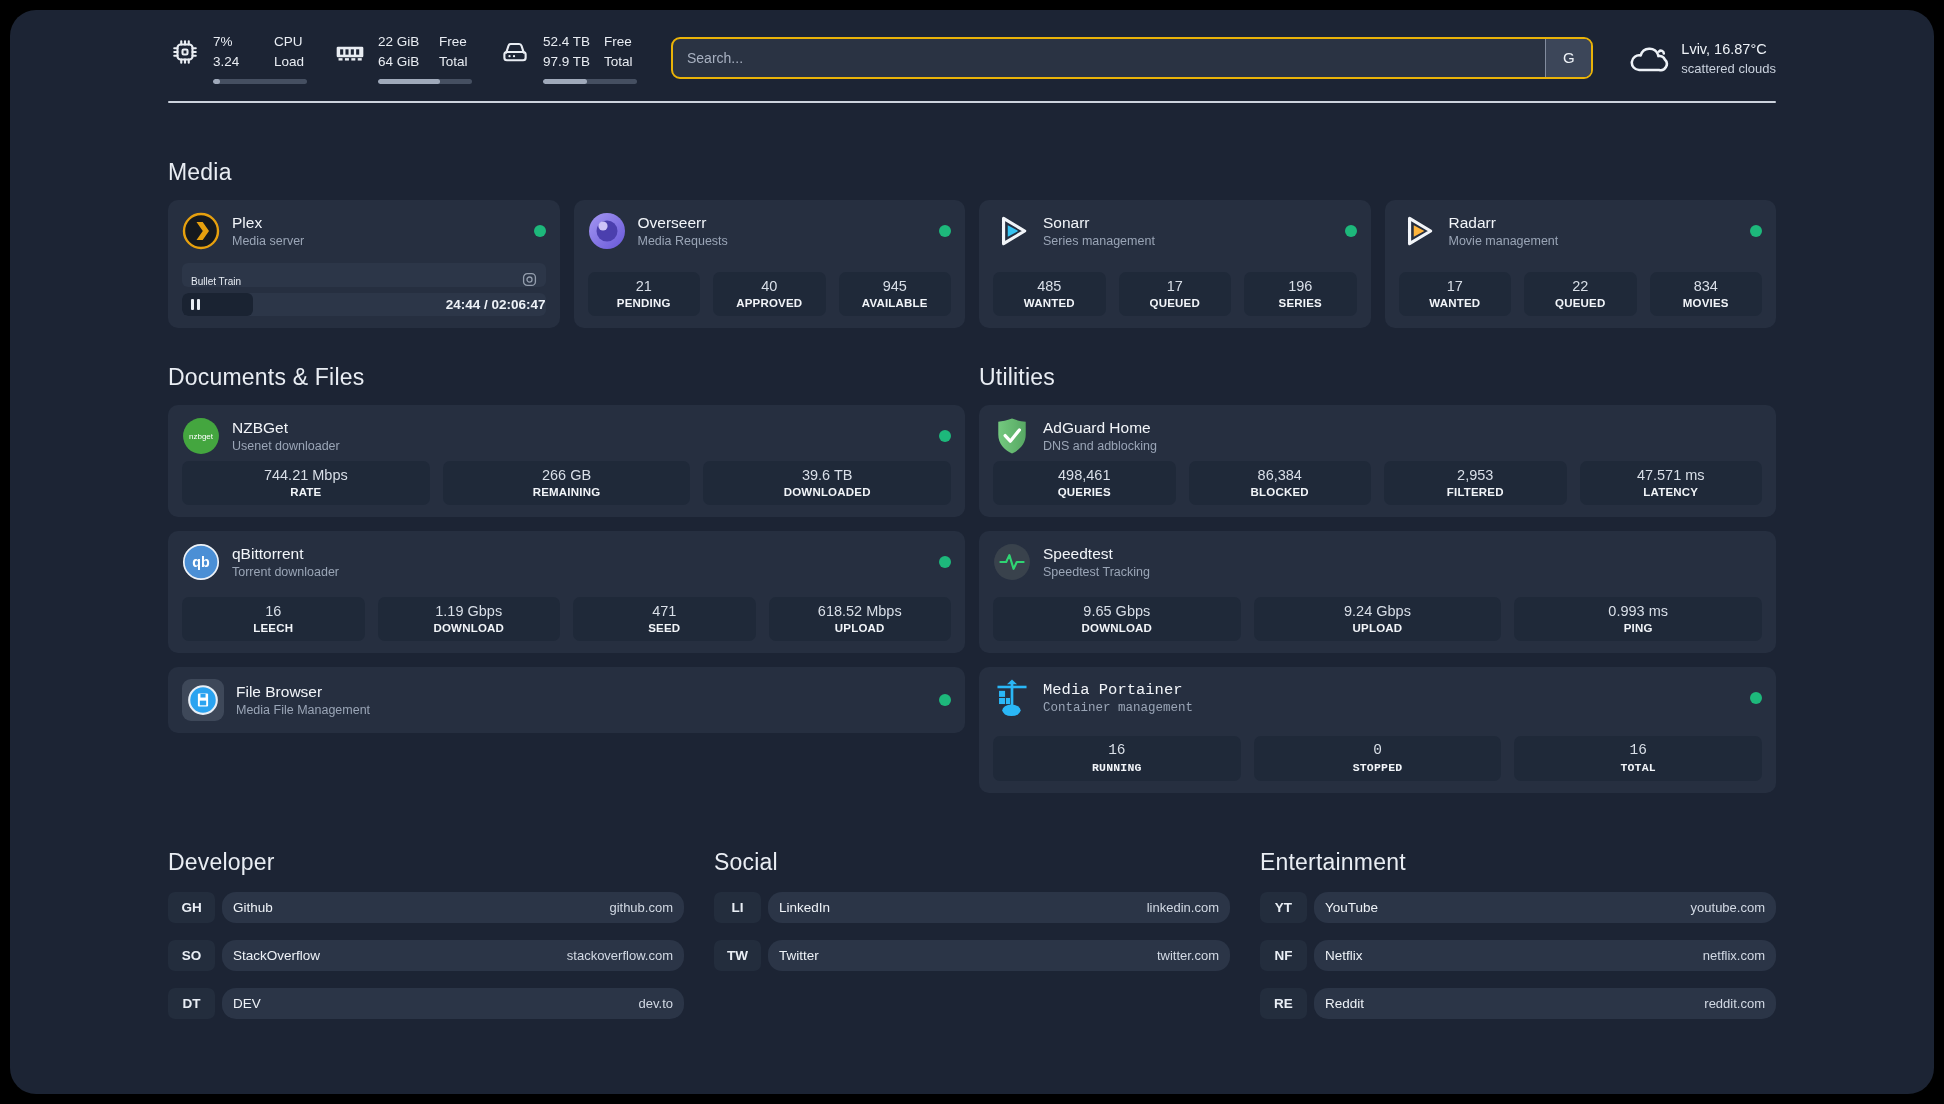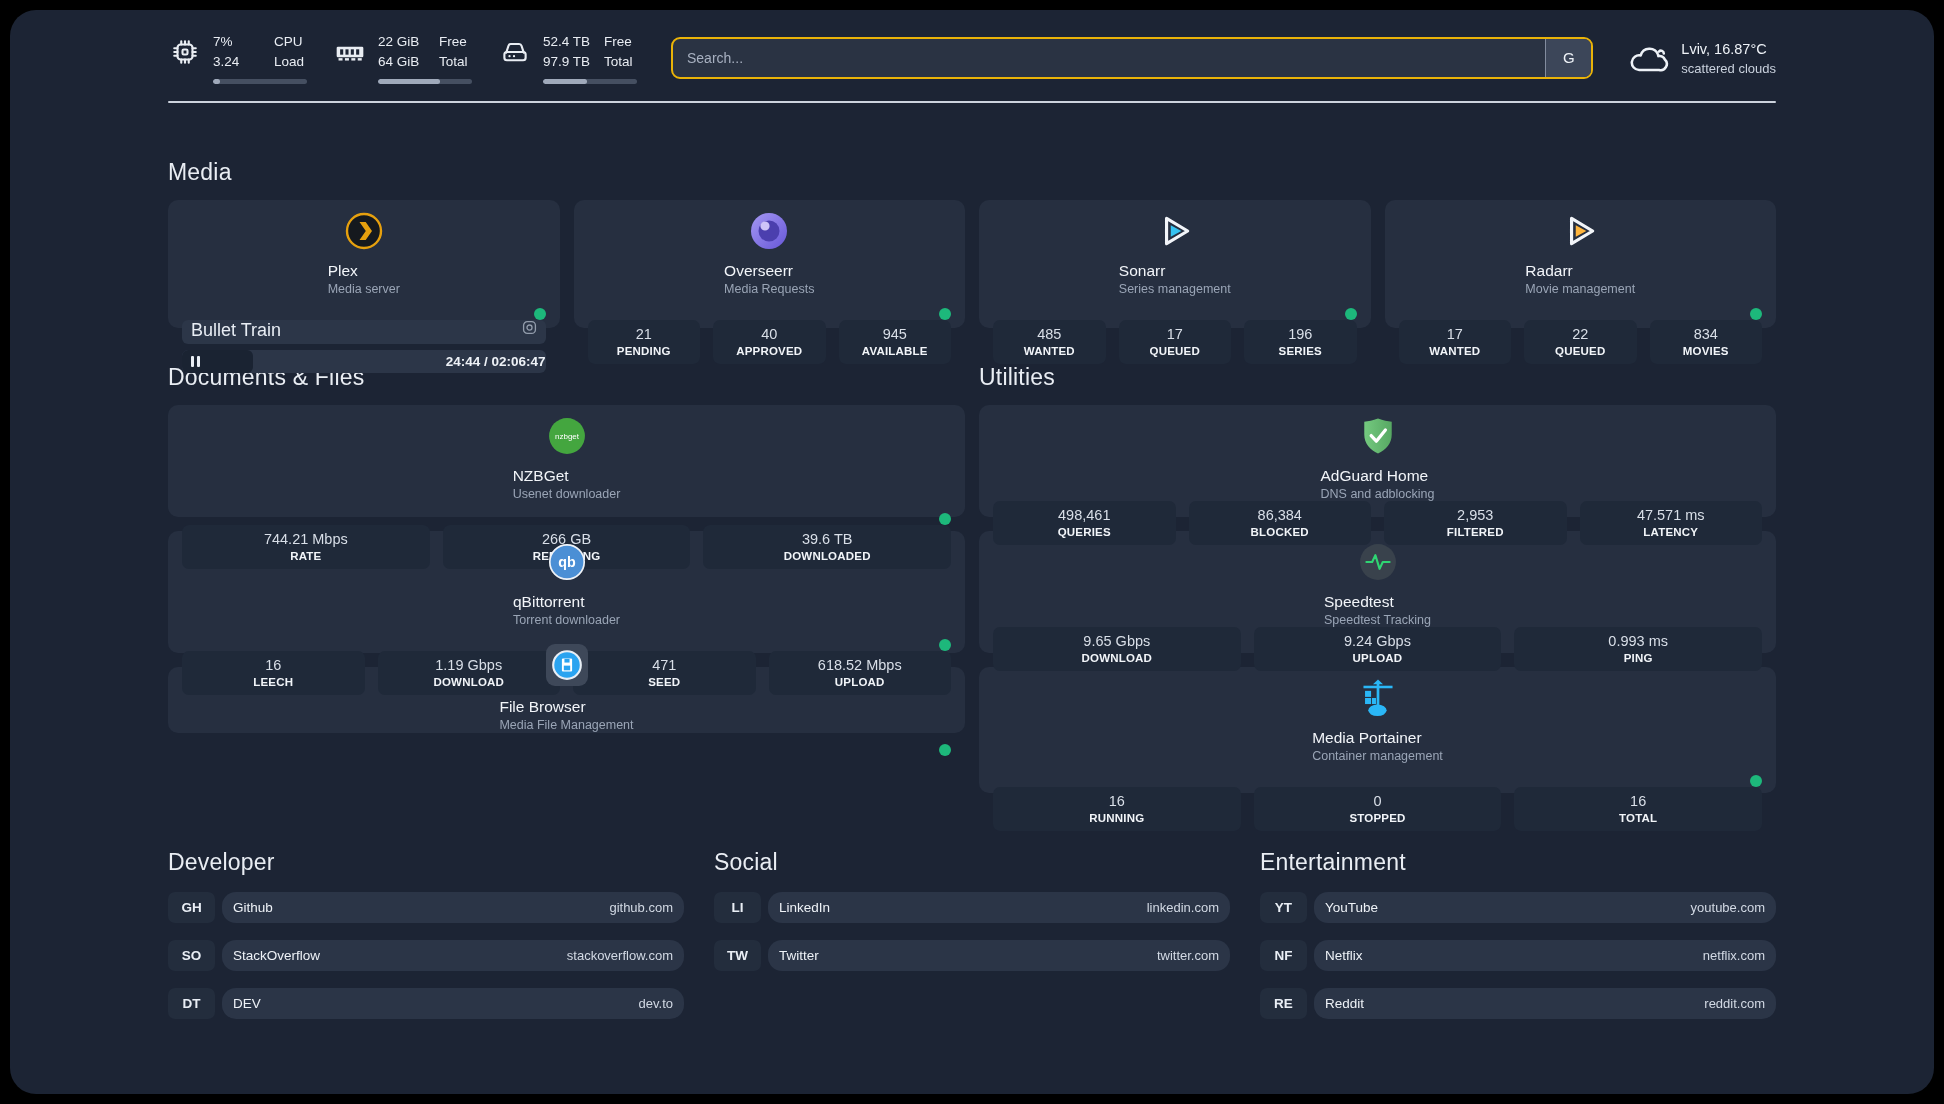--- a/index.html
+++ b/index.html
@@ -42,54 +42,54 @@
   .rule { height: 2px; background: #ccd3dd; border: none; border-radius: 1px; margin-top: 17px; }
 
   
   .section-title { font-size: 23px; color: #e9edf3; font-weight: 500; letter-spacing: .2px; }
   .mt-media { margin-top: 56px; }
 
   .media-grid { display: grid; grid-template-columns: repeat(4, 1fr); gap: 14px; margin-top: 14px; }
 
   .card { background: #262f40; border-radius: 10px; padding: 12px 14px; display: flex; flex-direction: column; cursor: pointer; }
   .media-grid .card { height: 128px; }
-  .card-head { display: flex; align-items: center; gap: 12px; flex-direction: column; }
+  .card-head { display: flex; align-items: center; gap: 12px; }
   .app-icon { width: 38px; height: 38px; flex: none; display: flex; align-items: center; justify-content: center; }
   .app-icon.boxed { width: 42px; height: 42px; background: #3e4859; border-radius: 9px; }
   .app-name { font-size: 15.5px; color: #f2f5f9; font-weight: 500; }
   .app-sub { font-size: 12.5px; color: #9aa5b6; margin-top: 2px; }
   .dot { width: 12px; height: 12px; border-radius: 50%; background: #1db87b; margin-left: auto; flex: none; }
 
   .tiles { display: grid; gap: 13px; margin-top: auto; }
   .tiles-3 { grid-template-columns: repeat(3, 1fr); }
   .tiles-4 { grid-template-columns: repeat(4, 1fr); }
   .tile { background: #1f2939; border-radius: 7px; padding: 6px 4px 7px; text-align: center; }
   .tile-val { font-size: 14.5px; color: #d9dfe8; }
   .tile-lab { font-size: 11.5px; font-weight: 700; color: #f2f5f9; margin-top: 3px; letter-spacing: .2px; }
 
   
   .player { margin-top: auto; display: flex; flex-direction: column; gap: 6px; }
-  .player-row1 { height: 24px; background: #2c3648; border-radius: 6px; display: flex; align-items: flex-start;
-                 padding: 0 9px; font-size: 18px; color: #e8edf4; gap: 33px; }
+  .player-row1 { height: 24px; background: #2c3648; border-radius: 6px; display: flex; align-items: flex-end;
+                 padding: 0 9px; font-size: 10px; color: #e8edf4; gap: 33px; }
   .cast { margin-left: auto; display: flex; }
   .player-prog { position: relative; height: 23px; background: #2c3648; border-radius: 6px; overflow: hidden;
                  display: flex; align-items: center; }
   .player-fill { height: 100%; background: #1a2332; border-radius: 6px; display: flex; align-items: center; padding-left: 9px; }
   .pause { display: flex; gap: 3px; }
   .pause i { display: block; width: 3.2px; height: 11px; background: #e9eef5; border-radius: 1px; }
   .player-time { position: absolute; right: 0; font-size: 13.5px; font-weight: 600; color: #eef2f7; }
 
   
   .cols { display: grid; grid-template-columns: 1fr 1fr; gap: 14px; margin-top: 36px; }
   .col .section-title { margin-bottom: 14px; }
   .col .card + .card { margin-top: 14px; }
   .h-std { height: 112px; }
   .h-tall { height: 122px; }
   .h-short { height: 66px; justify-content: center; }
-  .h-port { height: 126px; }
+  .h-port { height: 126px; font-family: Liberation Mono, monospace; }
 
   
   .bottom { display: grid; grid-template-columns: repeat(3, 1fr); gap: 30px; margin-top: 56px; padding-bottom: 30px; }
   .bottom .section-title { margin-bottom: 16px; }
   .link-row { display: flex; gap: 7px; height: 31px; margin-bottom: 17px; cursor: pointer; }
   .link-abbr { width: 47px; flex: none; background: #232d3d; border-radius: 7px; display: flex;
                align-items: center; justify-content: center; font-size: 13.5px; font-weight: 600; color: #e9eef5; }
   .link-main { flex: 1; background: #2b3547; border-radius: 14px; display: flex; align-items: center;
                padding: 0 11px; font-size: 13.5px; }
   .link-name { color: #eef2f7; }

